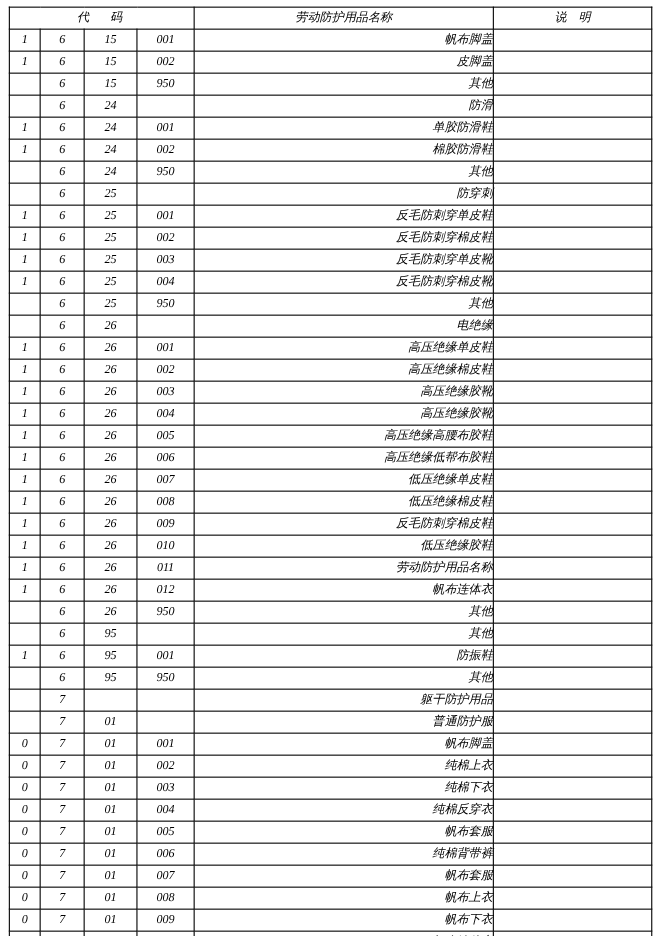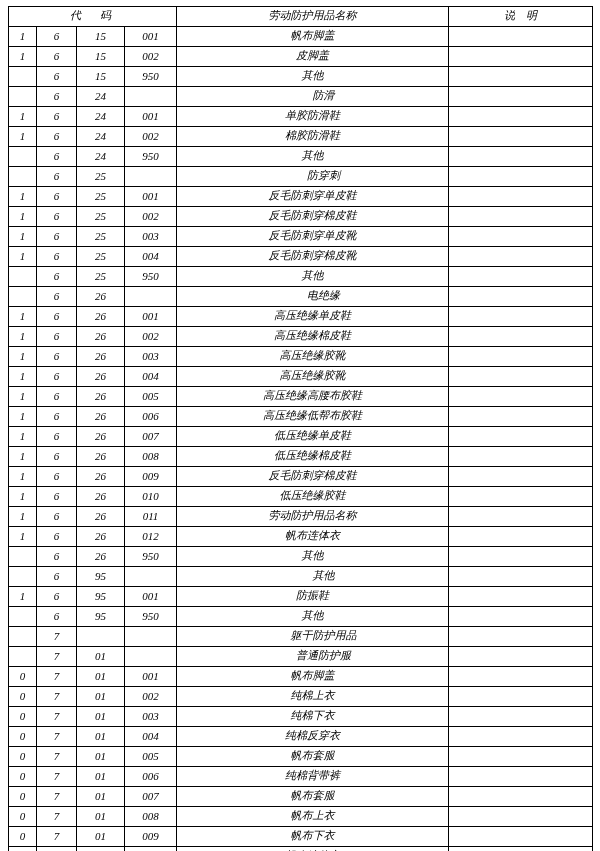--- a/index.html
+++ b/index.html
@@ -52,21 +52,21 @@
   .hdr-name, .hdr-note {
     text-align: center;
     font-size: 12px;
   }
   td.num {
     text-align: center;
     font-size: 10.5px;
     font-family: "Liberation Serif", serif;
   }
   td.name {
-    text-align: center;
+    text-align: right;
     padding-left: 34px;
     font-size: 11.5px;
   }
   td.name.group {
     padding-left: 22px;
   }
   td.note { }
 </style>
 </head>
 <body>

